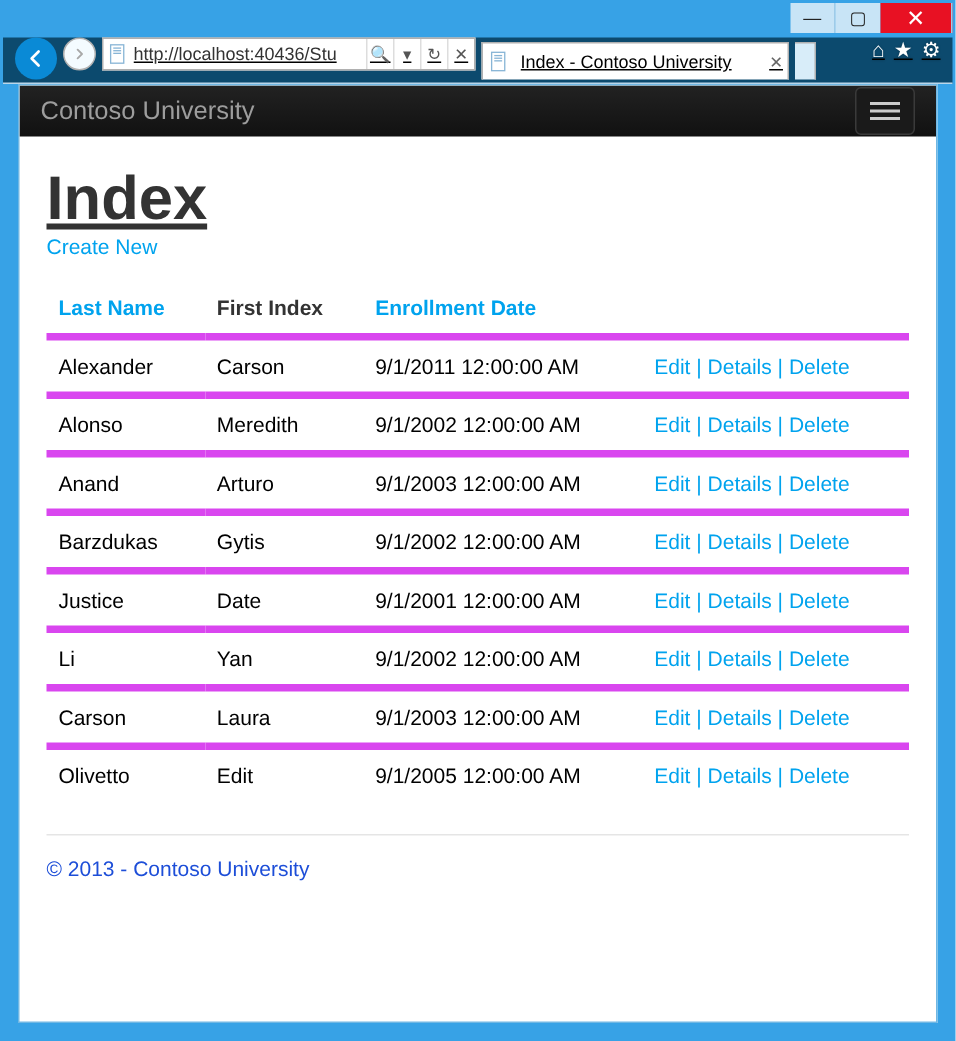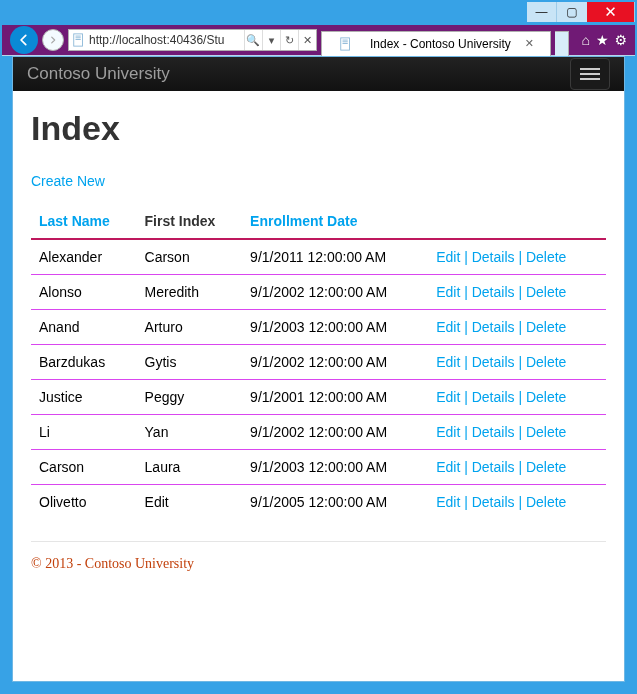--- a/index.html
+++ b/index.html
@@ -41,26 +41,26 @@
   .titlebar .win-btn.close {
     width: 48px;
     background: #e81123;
     color: #fff;
     font-size: 15px;
     font-weight: 300;
   }
   
   .toolbar {
     height: 31px;
-    background: #701a75;
-    display: flex;
-    align-items: center;
+    background: #0c4a6e;
+    display: flex;
     padding: 0 4px 0 8px;
     gap: 4px;
     border-bottom: 1px solid #b9d6ea;
+    text-decoration: underline;
   }
   .nav-back {
     width: 28px; height: 28px; border-radius: 50%;
     background: #0a8ad6;
     display:flex;align-items:center;justify-content:center;
   }
   .nav-back svg { width: 14px; height: 14px; }
   .nav-fwd {
     width: 22px; height: 22px; border-radius: 50%;
     border: 1px solid #b0b0b0;
@@ -100,22 +100,22 @@
   }
   .tab {
     flex: 0 0 205px;
     height: 25px;
     background: #fff;
     border: 1px solid #b0b0b0;
     border-bottom: none;
     display: flex;
     align-items: center;
     font-size: 12px;
-    padding: 0 16px;
-    gap: 14px;
+    padding: 0 3px;
+    gap: 4px;
     position: relative;
     top: 3px;
   }
   .tab .tab-title { flex:1; overflow:hidden; text-overflow:ellipsis; white-space:nowrap; }
   .tab .tab-close { font-size: 11px; color:#666; }
   .newtab-stub { width: 14px; height: 25px; background:#d8edf9; border:1px solid #b0b0b0; border-left:none; border-bottom:none; position:relative; top:3px;}
   .spacer { flex: 1; }
   .tool-icons { display:flex; gap: 6px; padding-right: 4px; }
   .tool-icons span { color:#fff; font-size:14px; text-shadow: 0 0 2px rgba(0,0,0,.3); }
   
@@ -139,30 +139,30 @@
   .navbar .brand { font-size: 17px; color: #9d9d9d; }
   .nav-toggle {
     width: 40px; height: 32px;
     border: 1px solid #3a3a3a;
     border-radius: 4px;
     background: #1a1a1a;
     display:flex; flex-direction:column; justify-content:center; align-items:center; gap:3px;
   }
   .nav-toggle .bar { width: 20px; height: 2px; background:#ccc; }
   .page-body { padding: 18px 18px 24px 18px; }
-  h1.page-title { font-size: 34px; font-weight: 600; color:#333; margin-bottom: 24px; }
+  h1.page-title { font-size: 41px; font-weight: 600; color:#333; margin-bottom: 0; text-decoration: underline; }
   a.link { color: #00a3ee; text-decoration: none; font-size: 14px; }
   table.tbl { width: 100%; border-collapse: collapse; margin-top: 14px; font-size: 14px; }
-  table.tbl th, table.tbl td { text-align: left; padding: 9px 8px; border-top: 1px solid #d946ef; }
+  table.tbl th, table.tbl td { text-align: left; padding: 9px 8px; border-top: 5px solid #d946ef; }
   table.tbl thead th { border-top: none; border-bottom: 2px solid #be185d; font-weight: 700; color:#333; }
   .hdr-link { color:#00a3ee; text-decoration:none; font-weight:700; }
   .row-actions a { color:#00a3ee; text-decoration:none; }
   .row-actions .sep { color:#00a3ee; }
   hr.foot-rule { border:none; border-top:1px solid #e5e5e5; margin: 22px 0 14px 0; }
-  .footer { font-size: 14px; color:#c2410c; padding-bottom: 16px; font-family: Liberation Serif, serif; }
+  .footer { font-size: 14px; color:#1d4ed8; padding-bottom: 16px; }
 </style>
 </head>
 <body>
 
 <div class="window">
 
   <div class="titlebar">
     <div class="win-btn min">—</div>
     <div class="win-btn max">▢</div>
     <div class="win-btn close">✕</div>
@@ -262,21 +262,21 @@
               <td class="row-actions"><a href="#">Edit</a><span class="sep"> | </span><a href="#">Details</a><span class="sep"> | </span><a href="#">Delete</a></td>
             </tr>
             <tr>
               <td>Barzdukas</td>
               <td>Gytis</td>
               <td>9/1/2002 12:00:00 AM</td>
               <td class="row-actions"><a href="#">Edit</a><span class="sep"> | </span><a href="#">Details</a><span class="sep"> | </span><a href="#">Delete</a></td>
             </tr>
             <tr>
               <td>Justice</td>
-              <td>Peggy</td>
+              <td>Date</td>
               <td>9/1/2001 12:00:00 AM</td>
               <td class="row-actions"><a href="#">Edit</a><span class="sep"> | </span><a href="#">Details</a><span class="sep"> | </span><a href="#">Delete</a></td>
             </tr>
             <tr>
               <td>Li</td>
               <td>Yan</td>
               <td>9/1/2002 12:00:00 AM</td>
               <td class="row-actions"><a href="#">Edit</a><span class="sep"> | </span><a href="#">Details</a><span class="sep"> | </span><a href="#">Delete</a></td>
             </tr>
             <tr>

